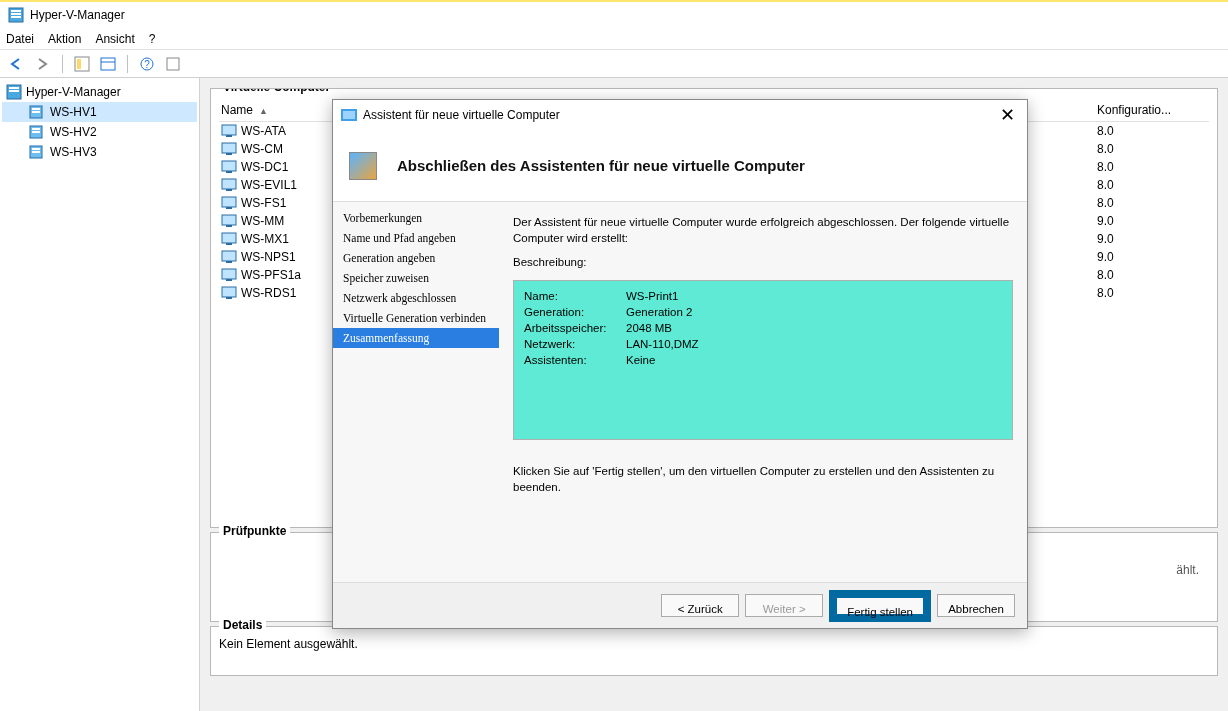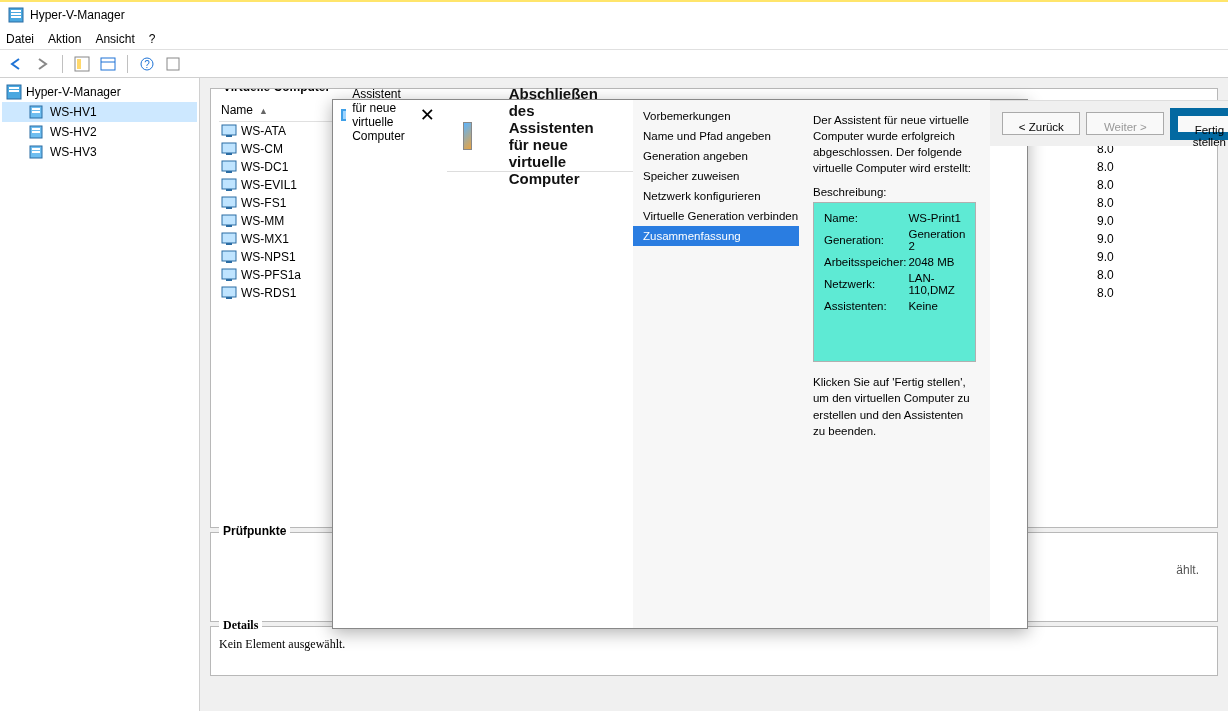--- a/index.html
+++ b/index.html
@@ -96,74 +96,75 @@
 .vm-header .col-name { flex:1; }
 .vm-header .col-conf { width:110px; text-align:left;}
 .vm-rows .row {
   display:flex; padding:2px;
   align-items:center;
 }
 .vm-rows .row .c1 { flex:1; display:flex; align-items:center; gap:4px;}
 .vm-rows .row .c2 { width:110px; }
 .panel-small { height:90px; }
 .panel-small .placeholder { text-align:right; color:#555; padding:20px 10px 0 0;}
-.details-panel { height:50px;font-family:Liberation Serif, serif; }
+.details-panel { height:50px; }
 
 
 .wizard {
   position:absolute;
   top:99px; left:332px;
   width:696px; height:530px;
   background:#fff;
   border:1px solid #888;
   box-shadow:0 4px 16px rgba(0,0,0,0.3);
-  display:flex; flex-direction:row;
+  display:flex; flex-direction:column;
 }
 .wizard-title {
   height:30px; display:flex; align-items:center; justify-content:space-between;
   padding:0 8px;
   font-size:12px;
 }
 .wizard-title .left { display:flex; align-items:center; gap:6px;}
 .wizard-header {
   height:72px;
   background:#fff;
   border-bottom:1px solid #ddd;
   display:flex; align-items:center;
   padding:0 16px;
   gap:20px;
 }
 .wizard-header .ico {
   width:28px;height:28px;
   background:linear-gradient(135deg,#5bb4ff,#e9a340);
   border:1px solid #888;
 }
-.wizard-header .heading { font-size:15px; font-weight:bold; color:#111;margin-left:17px;}
+.wizard-header .heading { font-size:15px; font-weight:bold; color:#111;}
 .wizard-body {
   flex:1; display:flex;
   background:#f7f7f7;
 }
 .wiz-nav {
   width:166px;
   background:#f7f7f7;
   padding:6px 0;
 }
 .wiz-nav div {
   padding:4px 10px;
   font-size:11.5px;
   white-space:nowrap;
+  font-family:Liberation Serif, serif;
 }
 .wiz-nav div.active { background:#2a7de1; color:#fff;}
 .wiz-content {
   flex:1; background:#f7f7f7;
   padding:12px 14px;
   font-size:11.5px;
 }
 .wiz-content .msg { margin-bottom:10px; line-height:1.4;}
-.wiz-content .desc-label { margin-bottom:4px;}
+.wiz-content .desc-label { margin-bottom:12px;}
 .desc-box {
   background:#5eead4;
   border:1px solid #b0b0b0;
   height:160px;
   padding:6px 8px;
   font-size:11.5px;
 }
 .desc-box table td { padding:1px 0;}
 .desc-box table td:first-child { width:100px;}
 .wiz-footer {
@@ -420,21 +421,21 @@
   <div class="wizard-header">
     <div class="ico"></div>
     <div class="heading">Abschließen des Assistenten für neue virtuelle Computer</div>
   </div>
   <div class="wizard-body">
     <div class="wiz-nav" id="wiz-nav">
         <div>Vorbemerkungen</div>
         <div>Name und Pfad angeben</div>
         <div>Generation angeben</div>
         <div>Speicher zuweisen</div>
-        <div>Netzwerk konfigurieren</div>
+        <div>Netzwerk abgeschlossen</div>
         <div>Virtuelle Generation verbinden</div>
         <div class="active">Zusammenfassung</div>
       </div>
     <div class="wiz-content">
       <div class="msg">Der Assistent für neue virtuelle Computer wurde erfolgreich abgeschlossen. Der folgende virtuelle Computer wird erstellt:</div>
       <div class="desc-label">Beschreibung:</div>
       <div class="desc-box">
         <table>
           <tbody>
               <tr>
@@ -453,21 +454,21 @@
                 <td>Netzwerk:</td>
                 <td>LAN-110,DMZ</td>
               </tr>
           <tr>
                 <td>Assistenten:</td>
                 <td>Keine</td>
               </tr>
         </tbody>
           </table>
       </div>
-      <div class="msg" style="margin-top:12px">Klicken Sie auf 'Fertig stellen', um den virtuellen Computer zu erstellen und den Assistenten zu beenden.</div>
+      <div class="msg" style="margin-top:23px">Klicken Sie auf 'Fertig stellen', um den virtuellen Computer zu erstellen und den Assistenten zu beenden.</div>
     </div>
   </div>
   <div class="wiz-footer">
     <button>&lt; Zurück</button>
     <button disabled="">Weiter &gt;</button>
     <button class="primary">Fertig stellen</button>
     <button>Abbrechen</button>
   </div>
 </div>
 

